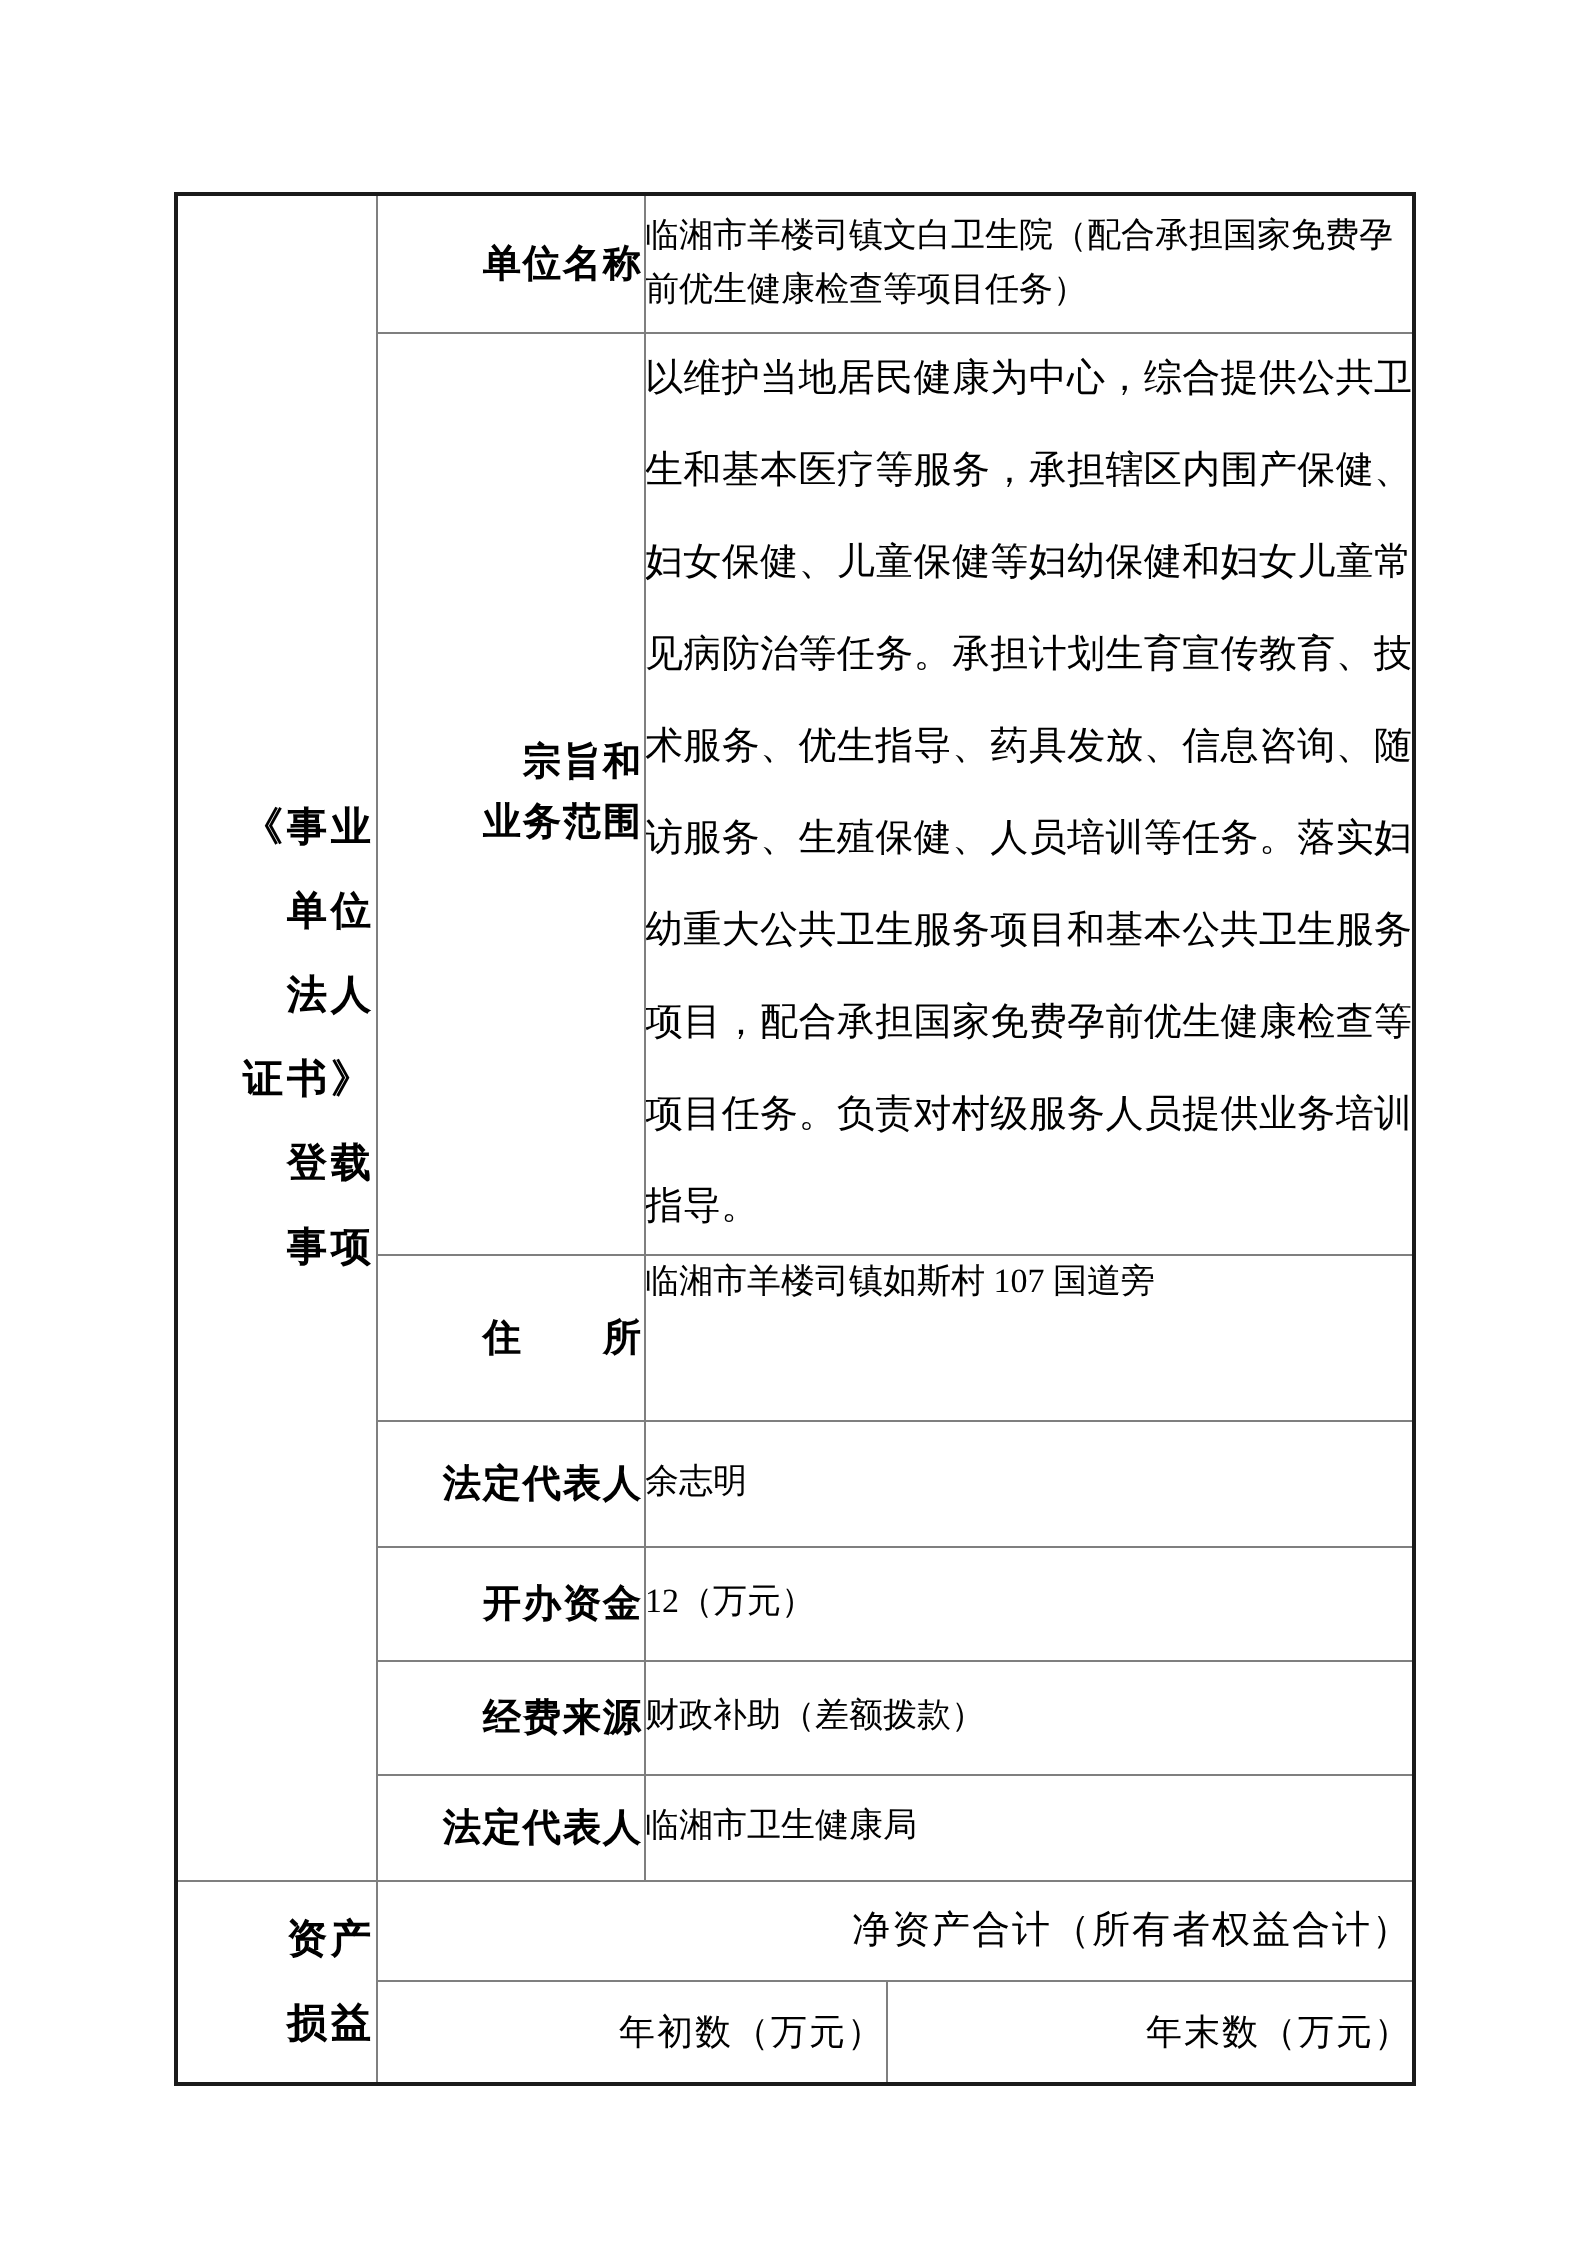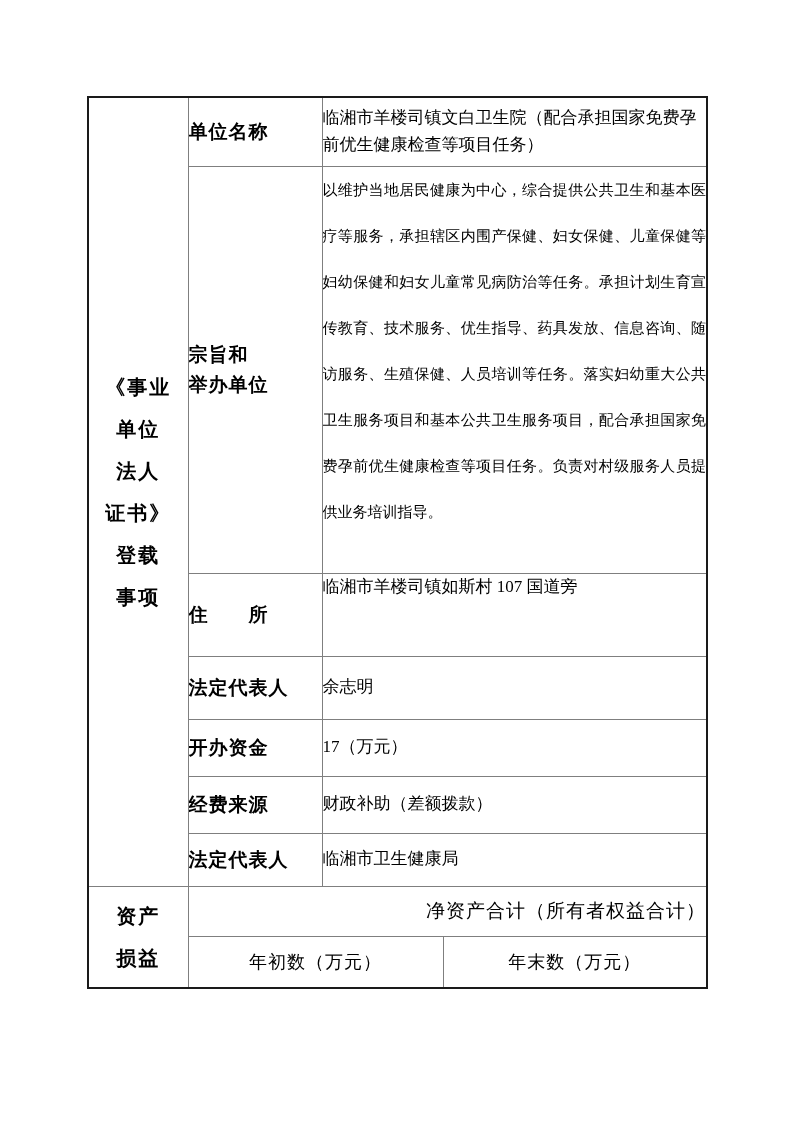--- a/index.html
+++ b/index.html
@@ -29,64 +29,64 @@
     table-layout: fixed;
     border: 2px solid #1a1a1a;
   }
   table.form td {
     border: 1px solid #7f7f7f;
     padding: 0;
     overflow: hidden;
   }
   
   .side-cell {
-    text-align: center;
+    text-align: right;
     vertical-align: middle;
     font-weight: bold;
     font-size: 20px;
   }
   .side-cell .sline {
     display: block;
     line-height: 42px;
     letter-spacing: 2px;
   }
   .label-cell {
-    text-align: left;
+    text-align: right;
     vertical-align: middle;
     font-weight: bold;
     font-size: 19px;
     letter-spacing: 1px;
   }
   .label-cell .lline { display: block; line-height: 30px; }
   .value-cell {
     font-size: 17px;
     vertical-align: middle;
     padding: 4px 10px 4px 9px;
     line-height: 1.55;
   }
   .value-top {
     vertical-align: top;
     padding-top: 13px;
     margin-left: 14px;
   }
   .purpose-cell {
-    font-size: 15px;
+    font-size: 19px;
     line-height: 46px;
     text-align: justify;
     vertical-align: top;
     padding: 2px 7px 0 8px;
   }
   .assets-header-cell {
     text-align: right;
     vertical-align: middle;
     font-size: 19px;
     letter-spacing: 1px;
   }
   .assets-sub-cell {
-    text-align: center;
+    text-align: right;
     vertical-align: middle;
     font-size: 18px;
     letter-spacing: 1px;
   }
 </style>
 </head>
 <body>
 
 <div class="sheet">
   <table class="form">
@@ -107,38 +107,38 @@
         <span class="sline">登载</span>
         <span class="sline">事项</span>
       </td>
       <td class="label-cell">单位名称</td>
       <td colspan="2" class="value-cell">临湘市羊楼司镇文白卫生院（配合承担国家免费孕前优生健康检查等项目任务）</td>
     </tr>
 
     <tr style="height:407px">
       <td class="label-cell">
         <span class="lline">宗旨和</span>
-        <span class="lline">举办单位</span>
+        <span class="lline">业务范围</span>
       </td>
       <td colspan="2" class="purpose-cell">以维护当地居民健康为中心，综合提供公共卫生和基本医疗等服务，承担辖区内围产保健、妇女保健、儿童保健等妇幼保健和妇女儿童常见病防治等任务。承担计划生育宣传教育、技术服务、优生指导、药具发放、信息咨询、随访服务、生殖保健、人员培训等任务。落实妇幼重大公共卫生服务项目和基本公共卫生服务项目，配合承担国家免费孕前优生健康检查等项目任务。负责对村级服务人员提供业务培训指导。</td>
     </tr>
 
     <tr style="height:83px">
       <td class="label-cell">住　　所</td>
       <td colspan="2" class="value-cell value-top">临湘市羊楼司镇如斯村 107 国道旁</td>
     </tr>
 
     <tr style="height:63px">
       <td class="label-cell">法定代表人</td>
       <td colspan="2" class="value-cell">余志明</td>
     </tr>
 
     <tr style="height:57px">
       <td class="label-cell">开办资金</td>
-      <td colspan="2" class="value-cell">17（万元）</td>
+      <td colspan="2" class="value-cell">12（万元）</td>
     </tr>
 
     <tr style="height:57px">
       <td class="label-cell">经费来源</td>
       <td colspan="2" class="value-cell">财政补助（差额拨款）</td>
     </tr>
 
     <tr style="height:53px">
       <td class="label-cell">法定代表人</td>
       <td colspan="2" class="value-cell">临湘市卫生健康局</td>

